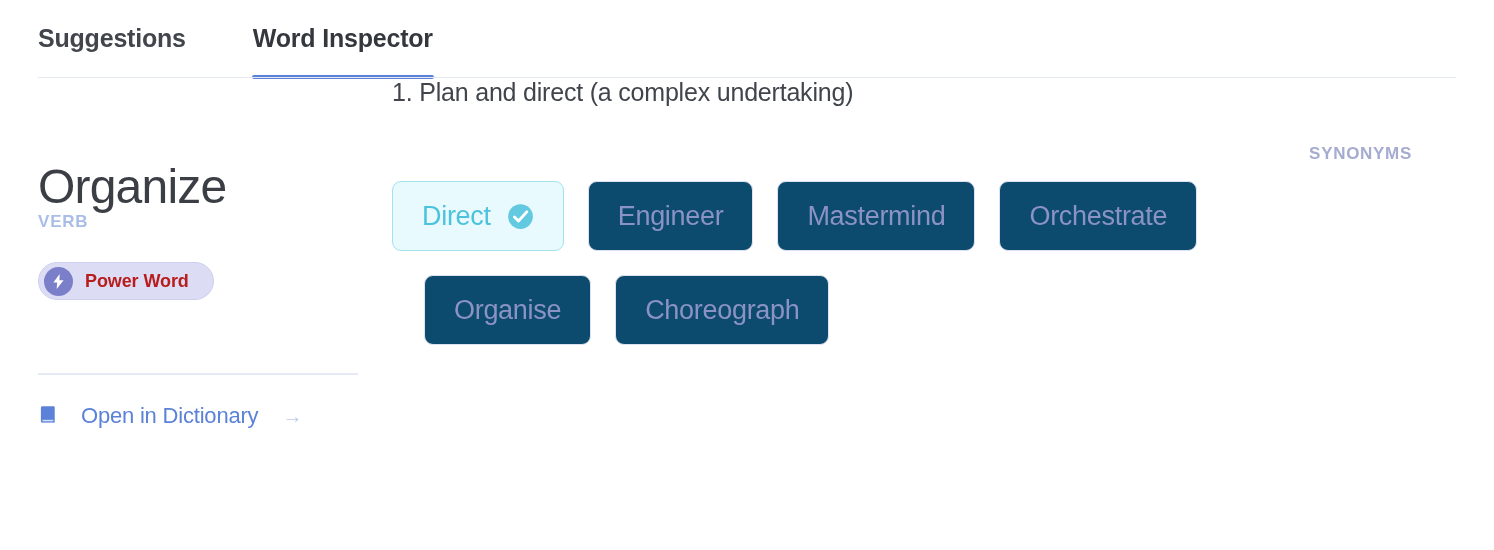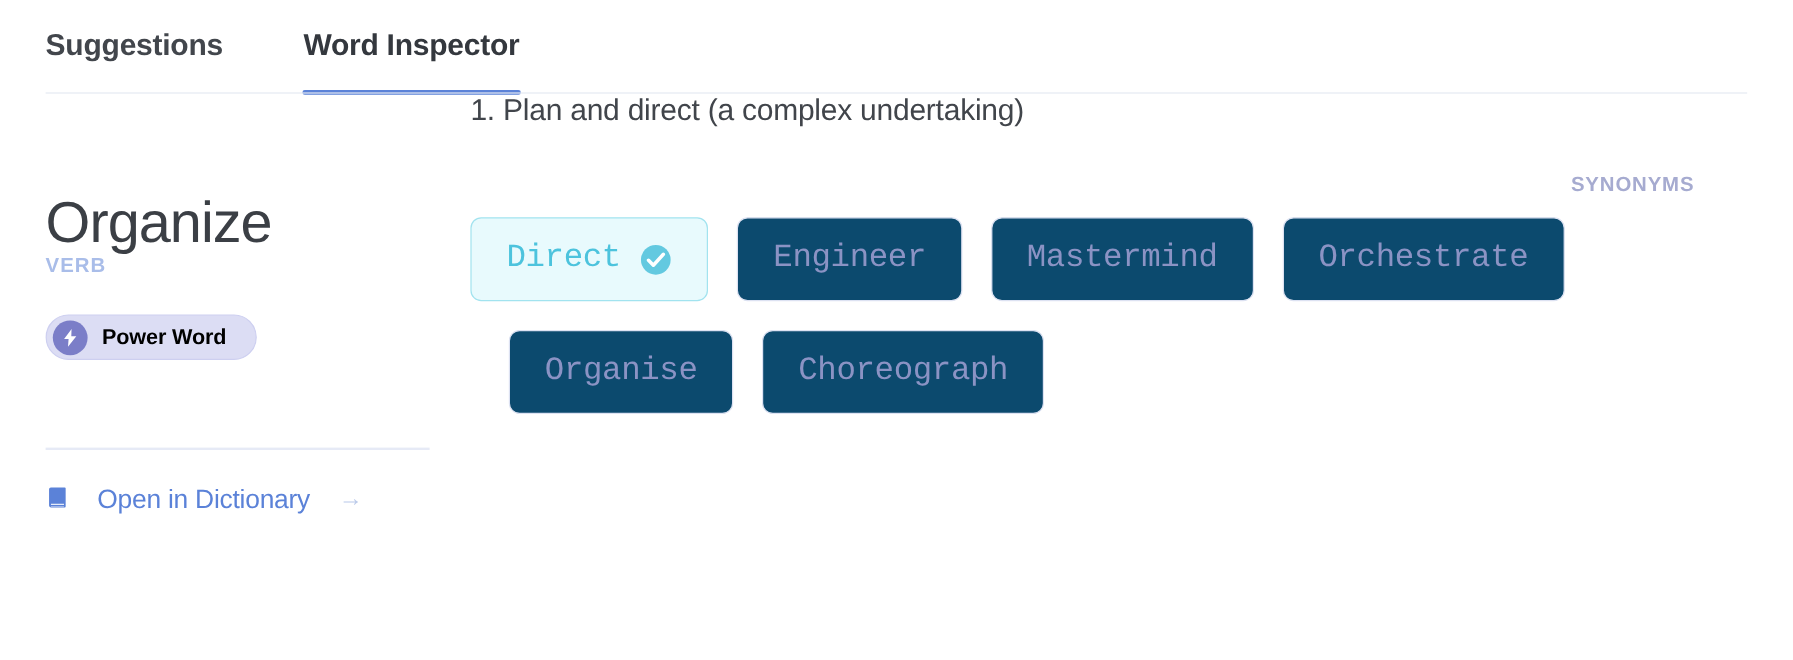--- a/index.html
+++ b/index.html
@@ -115,21 +115,21 @@
     display: flex;
     align-items: center;
     justify-content: center;
     flex: none;
   }
   .badge-icon svg { display: block; }
   .badge-label {
     margin-left: 12px;
     font-size: 18px;
     font-weight: bold;
-    color: #000000;
+    color: #b91c1c;
     letter-spacing: -0.1px;
   }
   .left-divider {
     margin-top: 73px;
     width: 320px;
     height: 2px;
     background: #e6eaf6;
   }
   .dict-link {
     margin-top: 28px;
@@ -179,21 +179,20 @@
     letter-spacing: 0.7px;
     color: #a6abd0;
     text-align: right;
   }
   .chip-rows {
     margin-top: 17px;
   }
   .chip-row {
     display: flex;
     align-items: flex-start;
-    font-family: Liberation Mono, monospace;
   }
   .chip-row + .chip-row {
     margin-top: 24px;
     padding-left: 32px;
   }
   .chip {
     display: inline-flex;
     align-items: center;
     justify-content: center;
     height: 70px;

